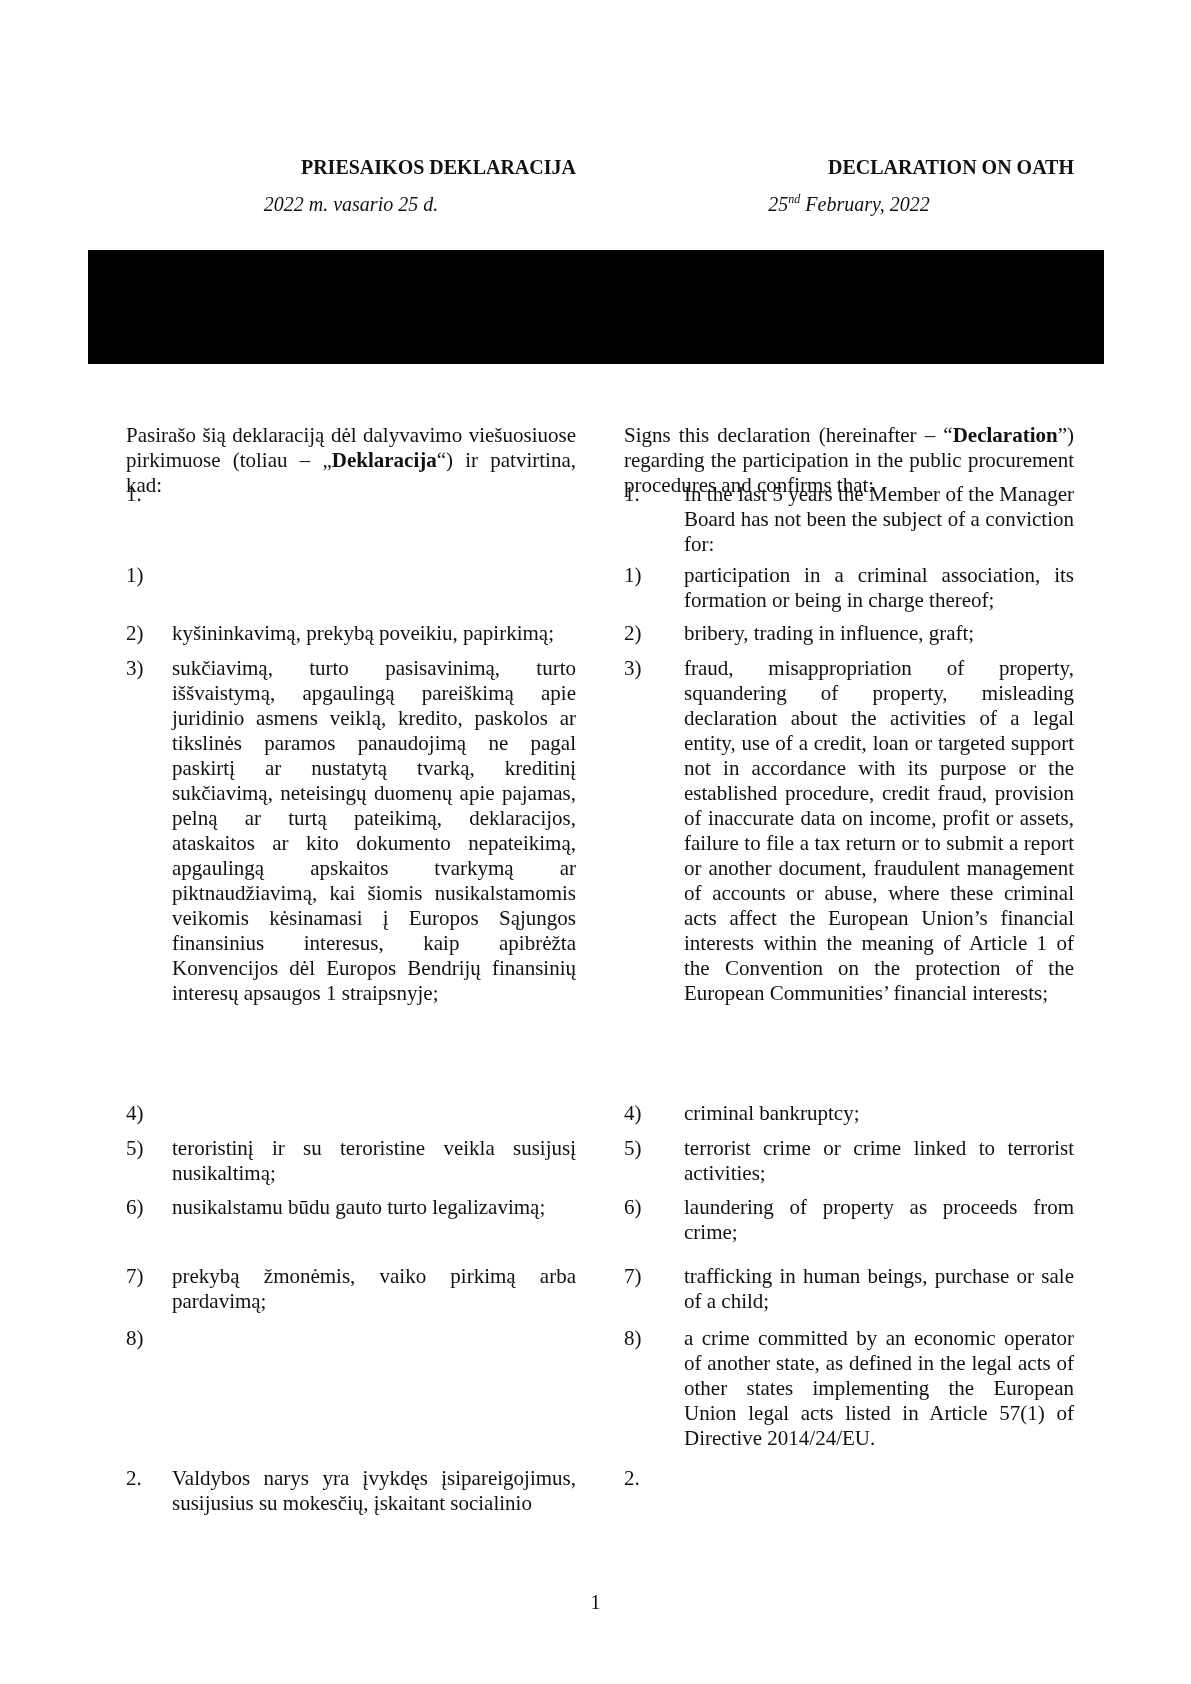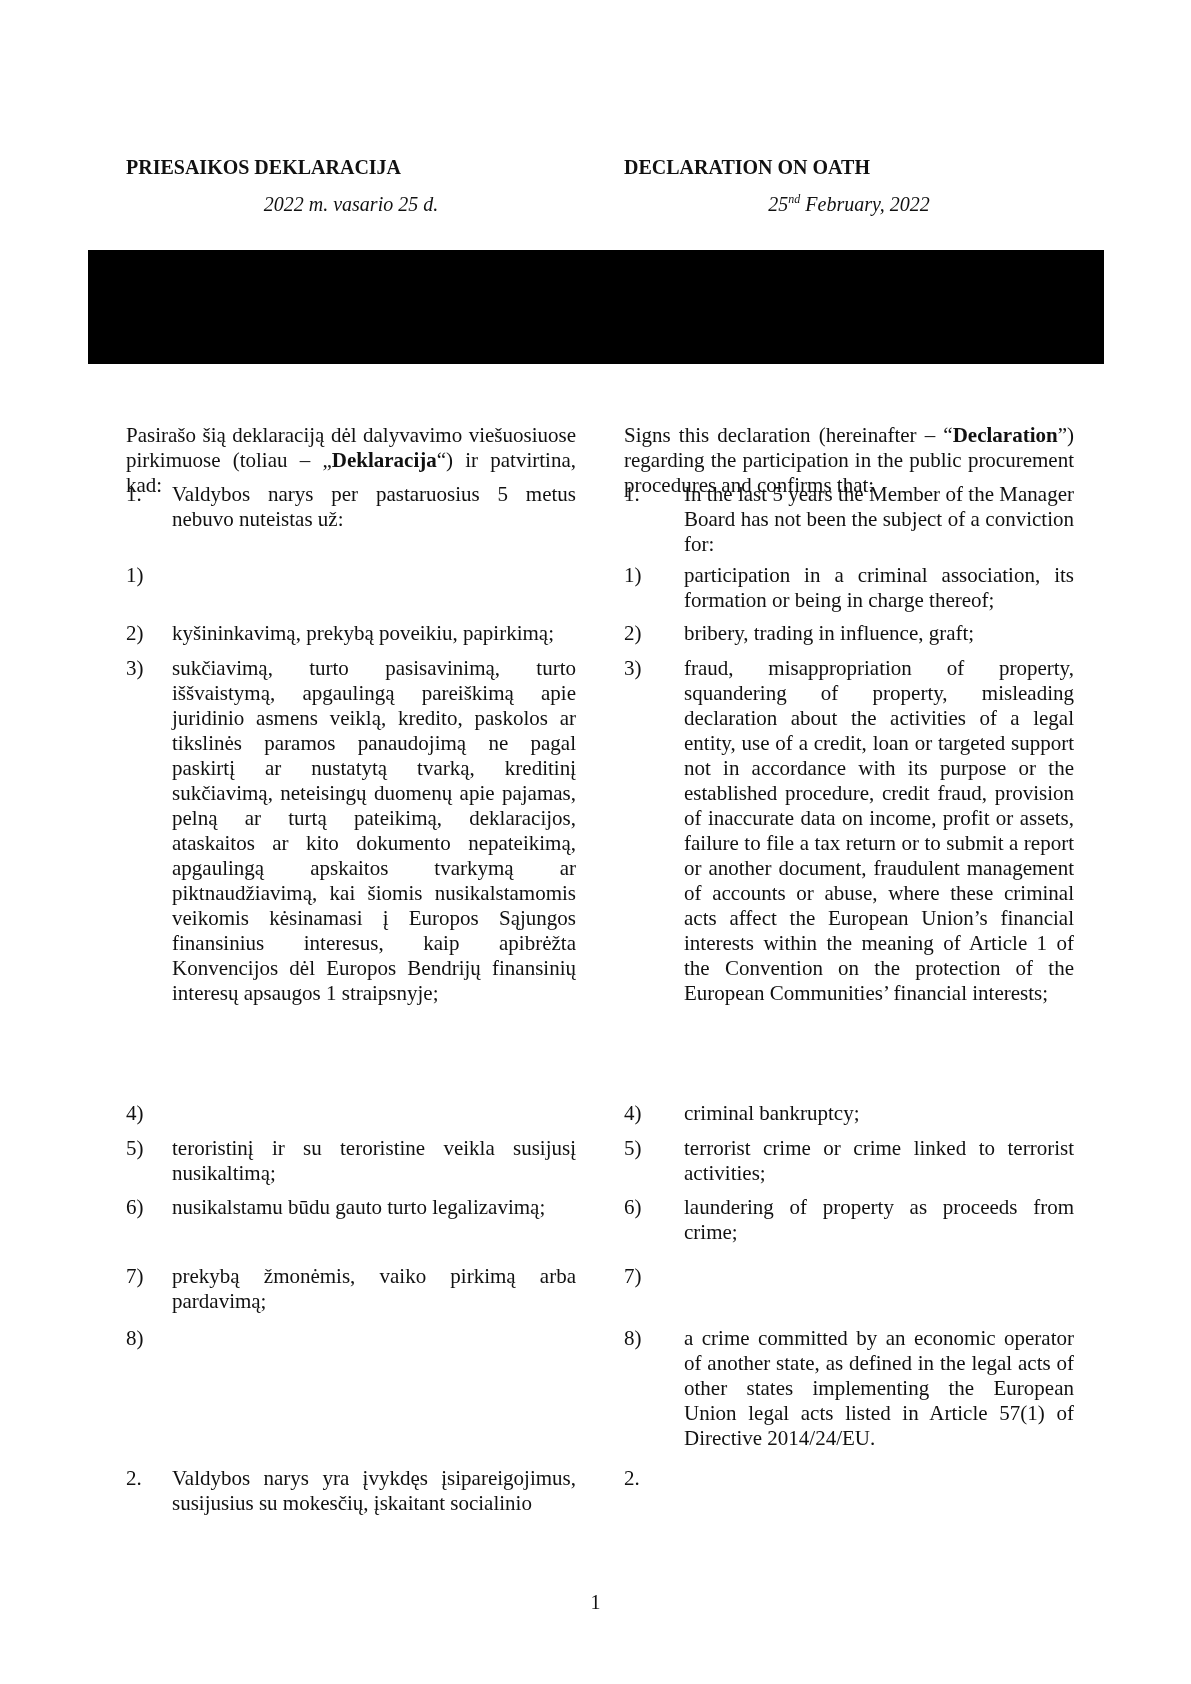--- a/index.html
+++ b/index.html
@@ -7,21 +7,21 @@
     width: 1191px; height: 1684px; position: relative; overflow: hidden;
     font-family: "Liberation Serif", "DejaVu Serif", serif;
     color: #111111;
     font-size: 21px;
     line-height: 25px;
   }
   .col-left { position: absolute; left: 126px; width: 450px; }
   .col-right { position: absolute; left: 624px; width: 450px; }
   .title {
     position: absolute; top: 155px; font-weight: bold; font-size: 20px;
-    text-align: left; letter-spacing: 0px;
+    text-align: right; letter-spacing: 0px;
   }
   .title.left { left: 126px; width: 450px; }
   .title.right { left: 624px; width: 450px; }
   .date {
     position: absolute; top: 192px; font-style: italic; font-size: 20px; text-align: center;
   }
   .date.left { left: 126px; width: 450px; }
   .date.right { left: 624px; width: 450px; }
   .date sup { font-size: 12px; line-height: 0; margin-top: 24px; }
   .redaction {
@@ -54,21 +54,20 @@
   <div class="date left">2022 m. vasario 25 d.</div>
   <div class="date right"><span>25</span><sup>nd</sup><span> February, 2022</span></div>
 
   <div class="redaction"></div>
 
   <div class="intro col-left"><span>Pasirašo šią deklaraciją dėl dalyvavimo viešuosiuose pirkimuose (toliau – „</span><b>Deklaracija</b><span>“) ir patvirtina, kad:</span></div>
   <div class="intro col-right"><span>Signs this declaration (hereinafter – “</span><b>Declaration</b><span>”) regarding the participation in the public procurement procedures and confirms that:</span></div>
 
   <div class="item left-item" style="top:482px">
       <span class="num">1.</span>
-      <span class="txt">Valdybos narys per pastaruosius 5 metus nebuvo nuteistas už:</span>
     </div>
   <div class="item left-item" style="top:563px">
       <span class="num">1)</span>
     </div>
   <div class="item left-item" style="top:621px">
       <span class="num">2)</span>
       <span class="txt">kyšininkavimą, prekybą poveikiu, papirkimą;</span>
     </div>
   <div class="item left-item" style="top:656px">
       <span class="num">3)</span>
@@ -120,20 +119,21 @@
   <div class="item right-item" style="top:1136px">
       <span class="num">5)</span>
       <span class="txt">terrorist crime or crime linked to terrorist activities;</span>
     </div>
   <div class="item right-item" style="top:1195px">
       <span class="num">6)</span>
       <span class="txt">laundering of property as proceeds from crime;</span>
     </div>
   <div class="item right-item" style="top:1264px">
       <span class="num">7)</span>
+      <span class="txt">trafficking in human beings, purchase or sale of a child;</span>
     </div>
   <div class="item right-item" style="top:1326px">
       <span class="num">8)</span>
       <span class="txt">a crime committed by an economic operator of another state, as defined in the legal acts of other states implementing the European Union legal acts listed in Article 57(1) of Directive 2014/24/EU.</span>
     </div>
   <div class="item right-item" style="top:1466px">
       <span class="num">2.</span>
     </div>
 
   <div class="page-number">1</div>

